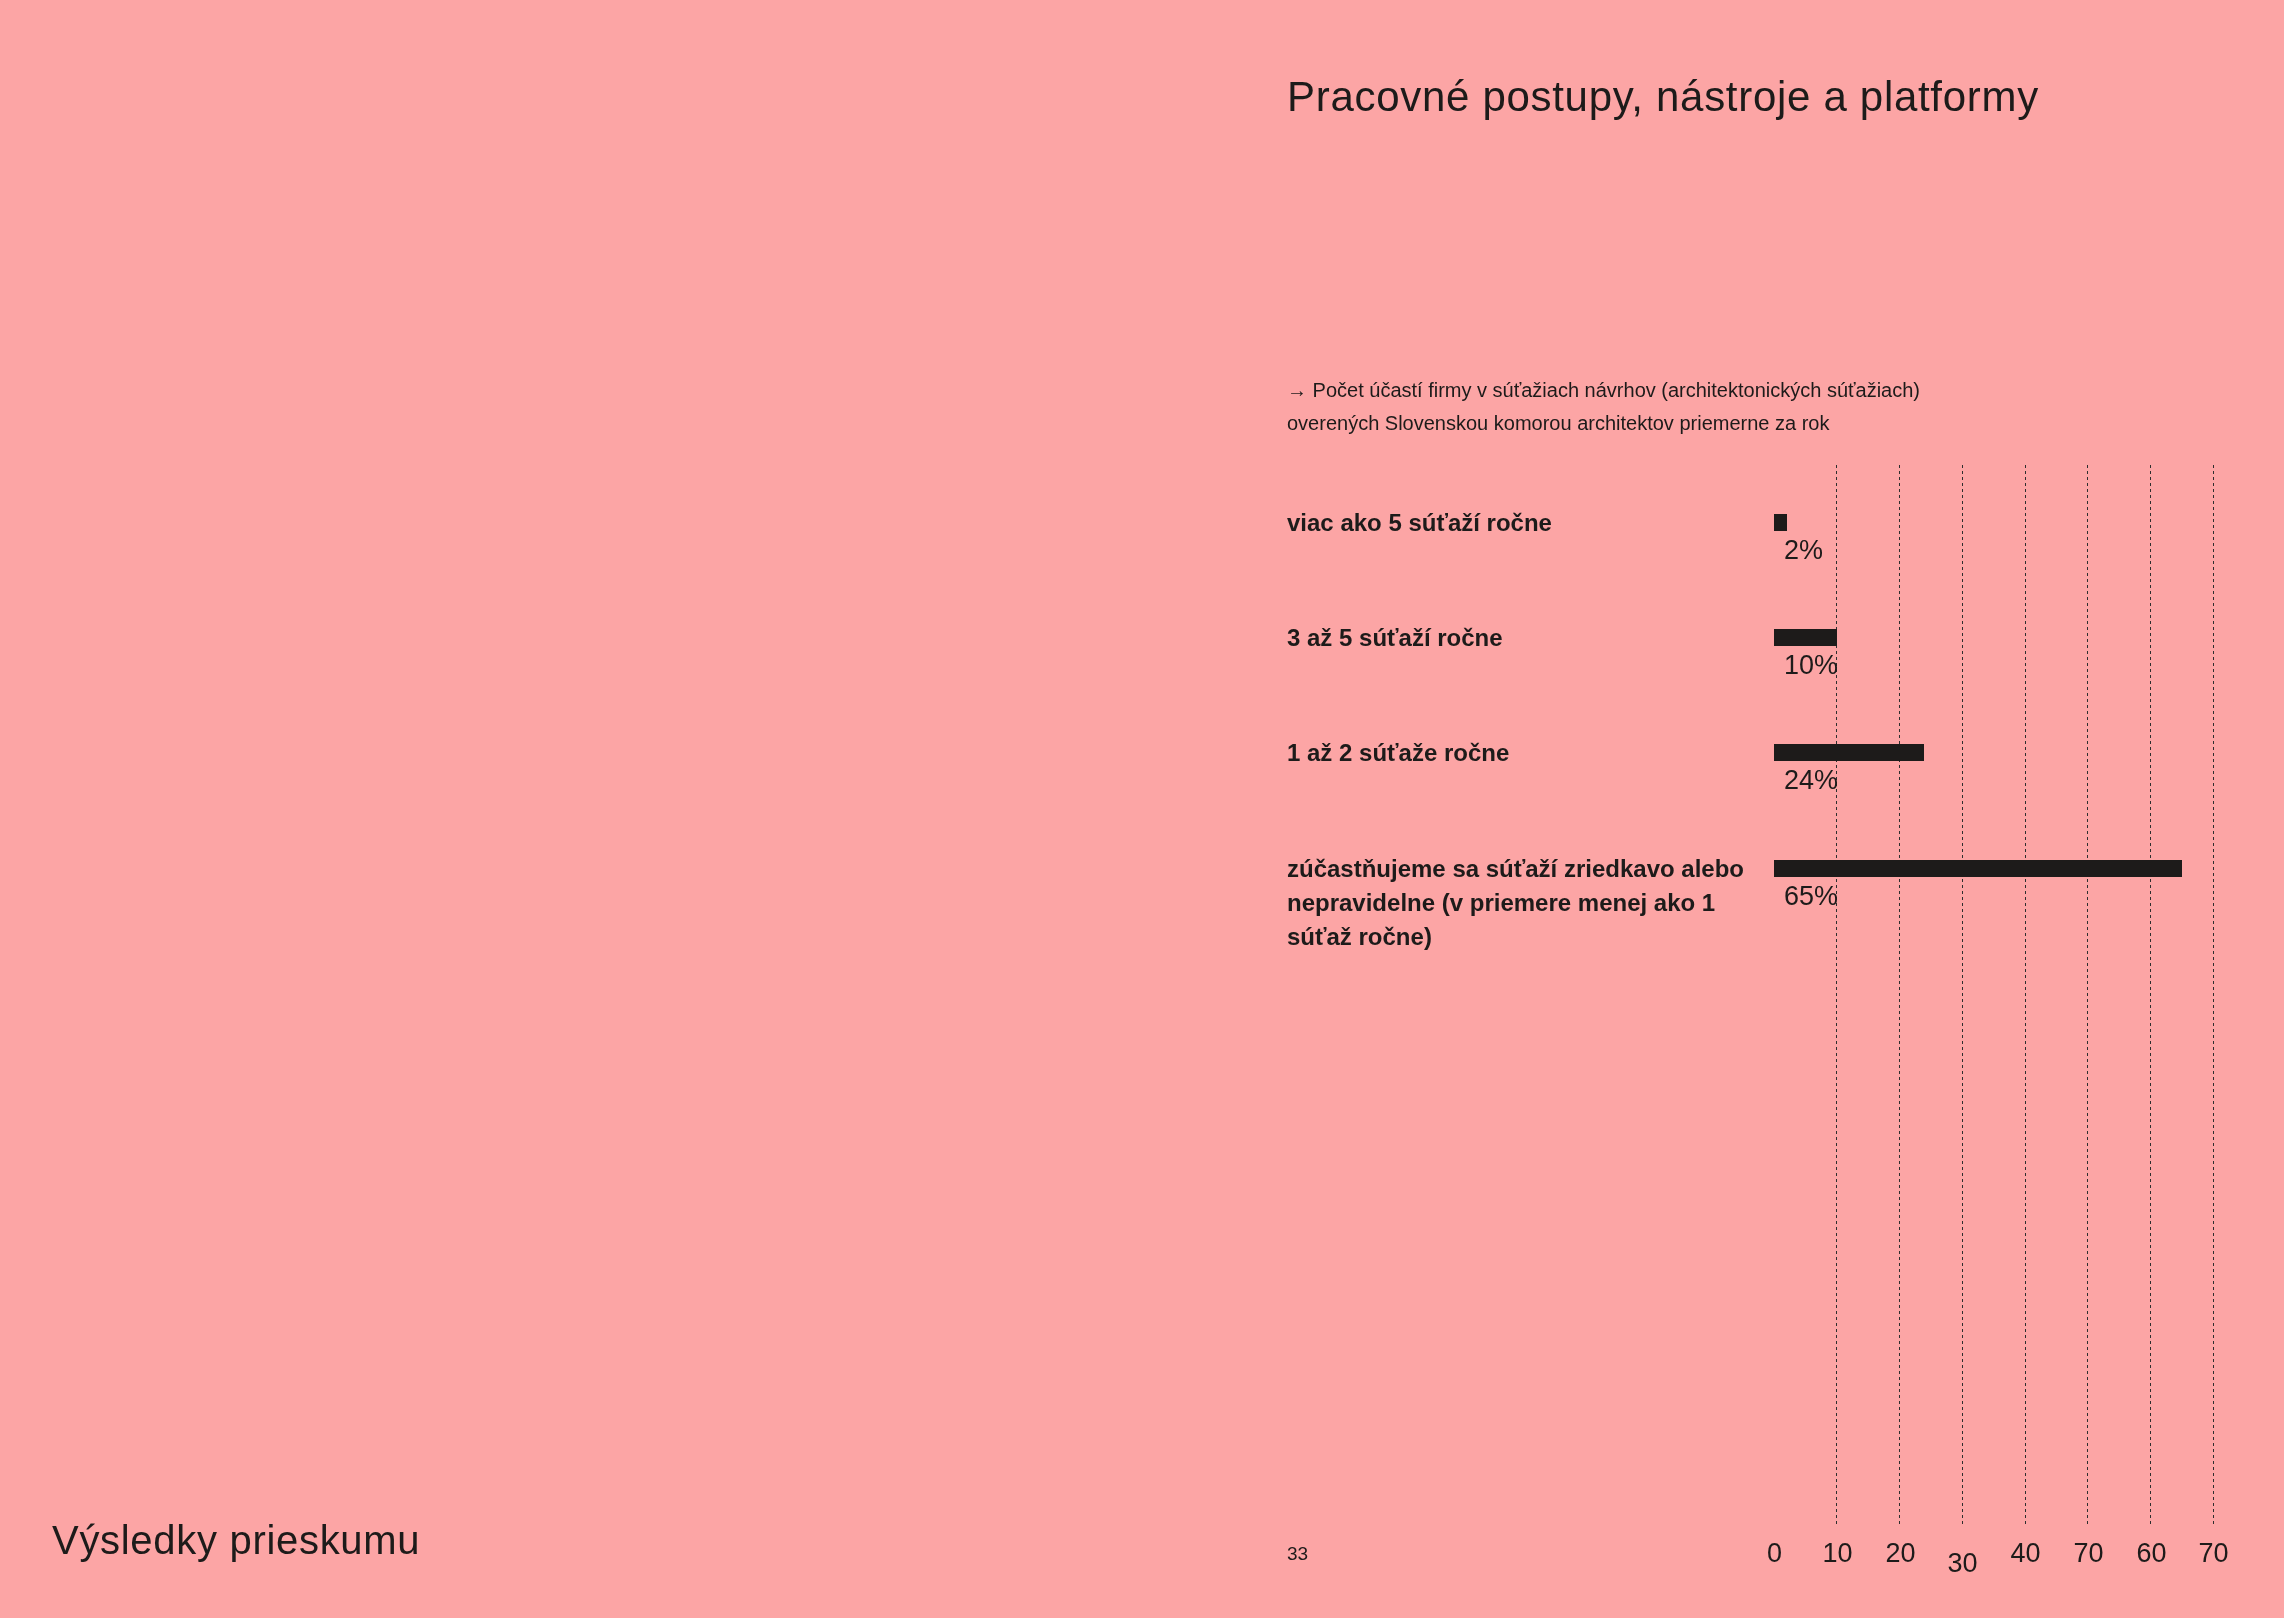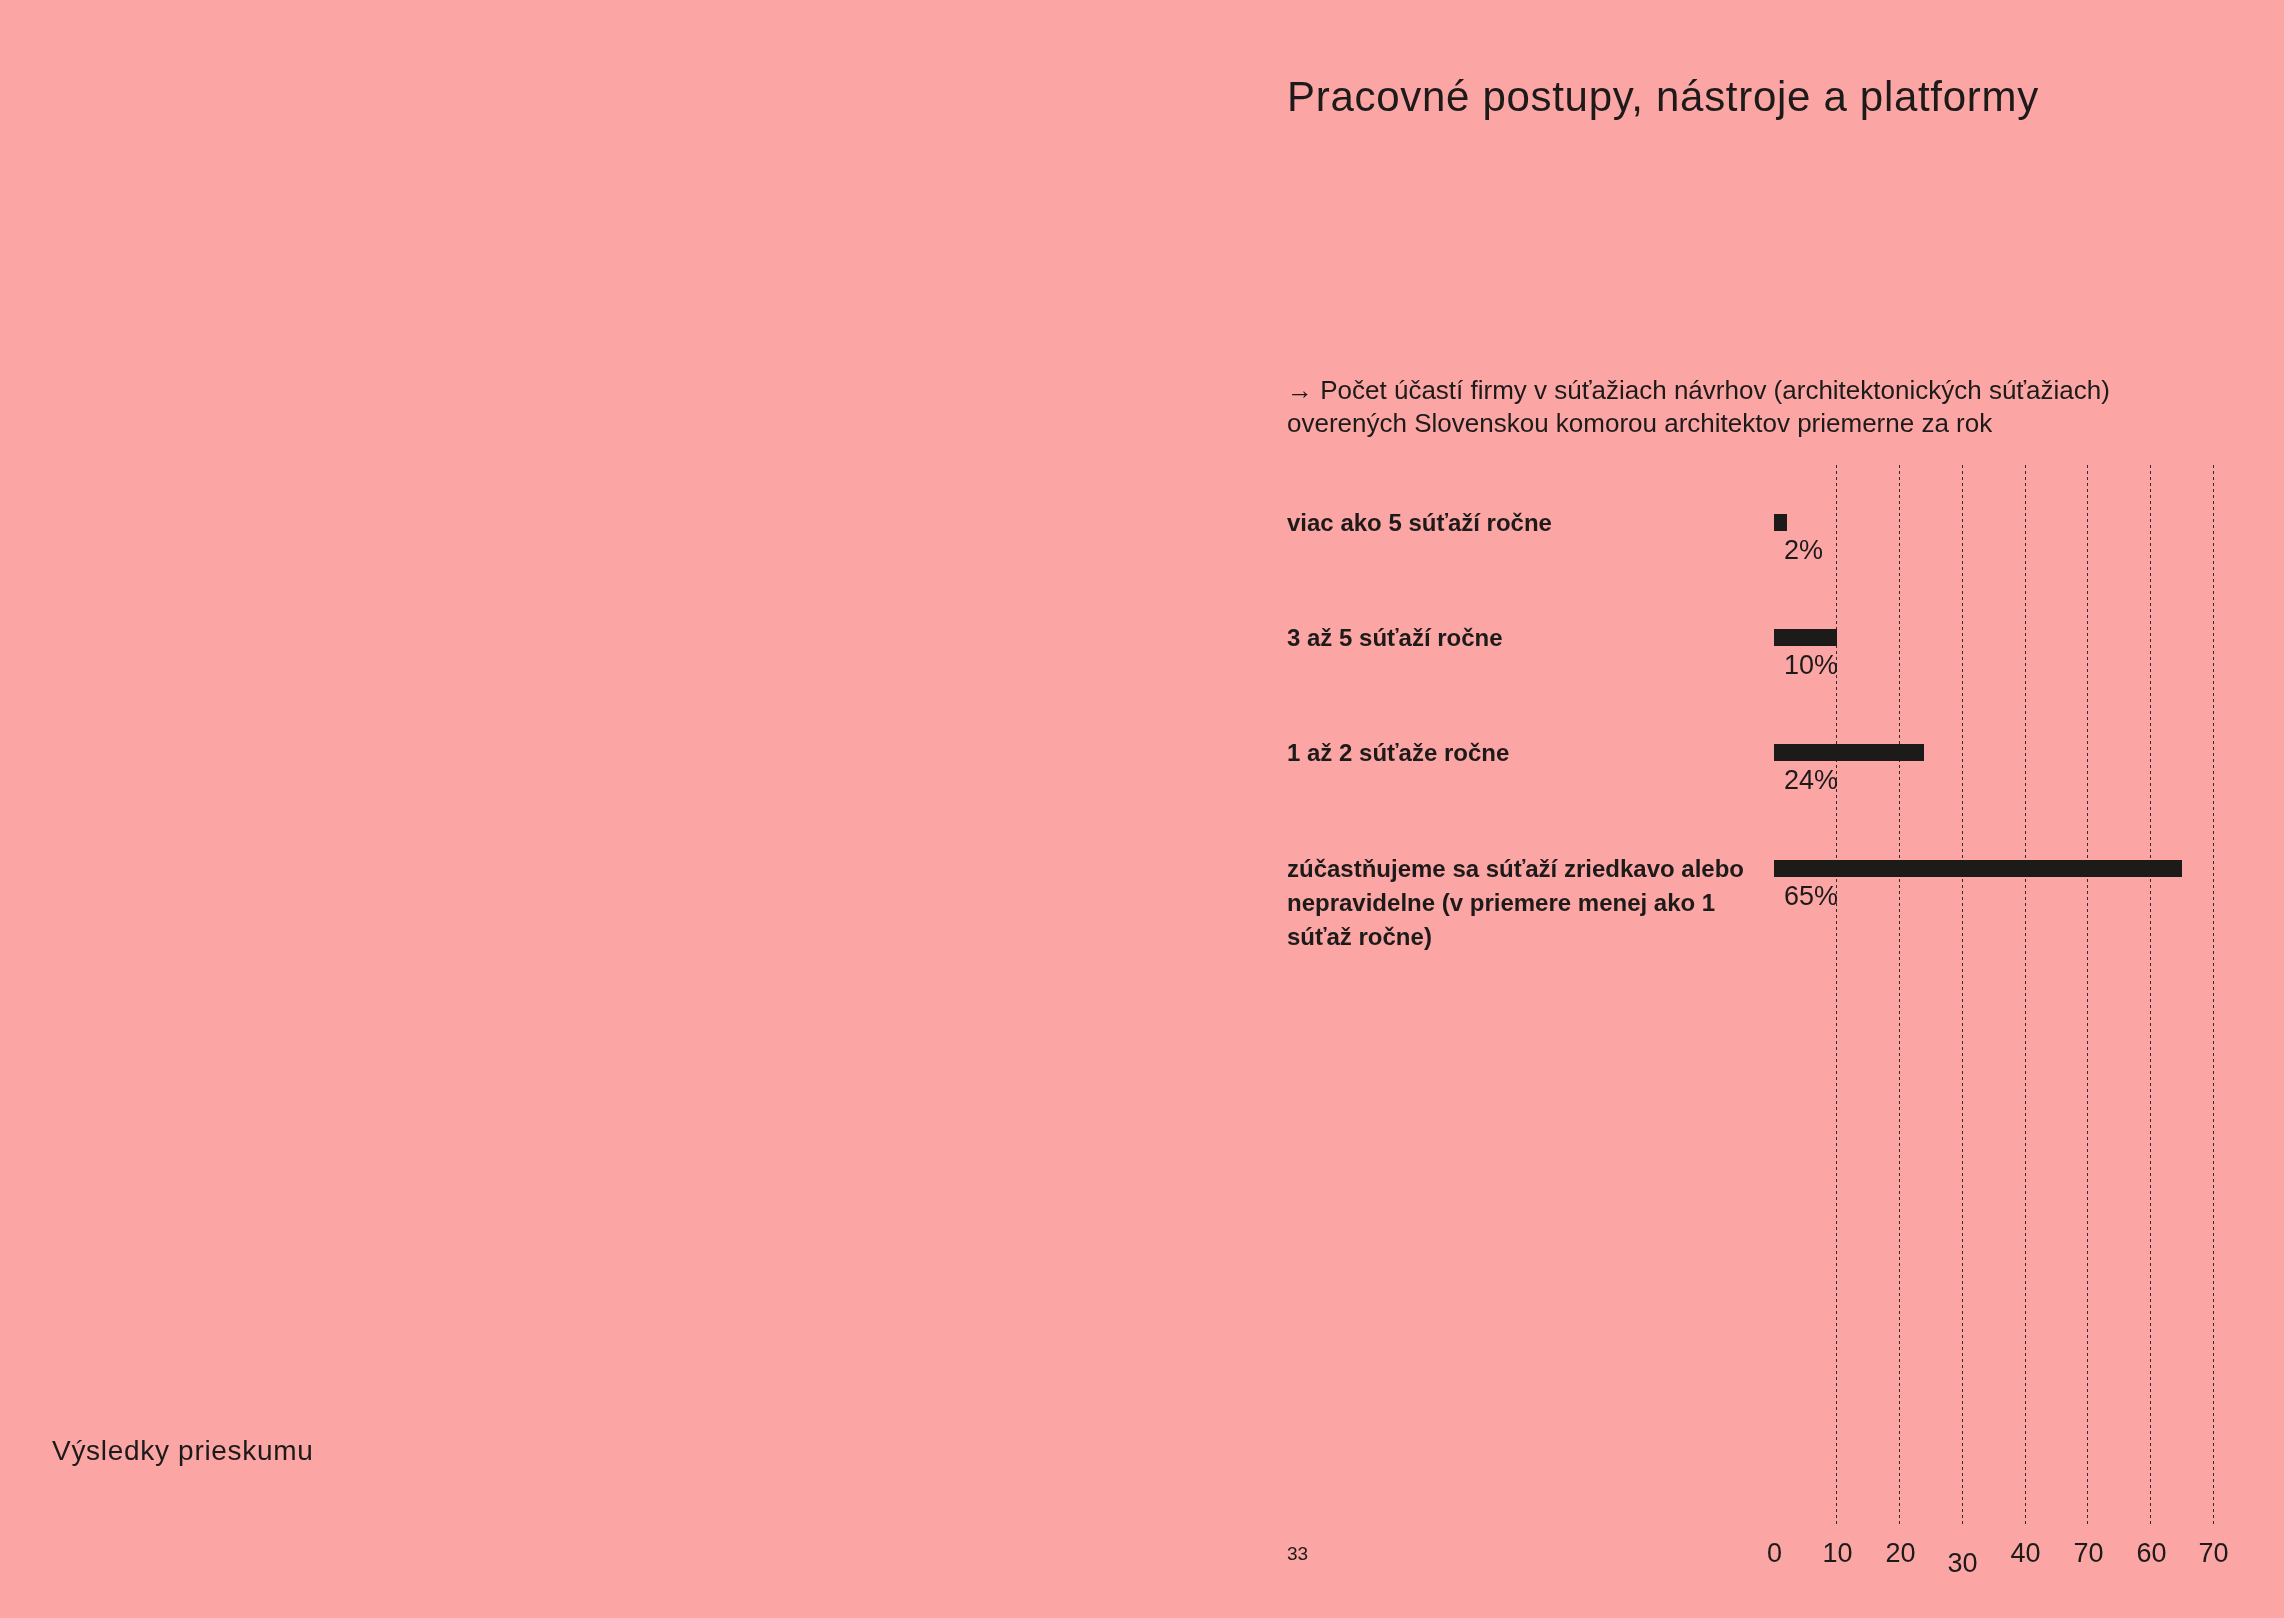--- a/index.html
+++ b/index.html
@@ -17,21 +17,21 @@
     left:1287px; top:48px;
     font-size:42px; line-height:1;
     letter-spacing:0.7px;
     font-weight:400;
     white-space:nowrap;
   }
   .chart-note{
     position:absolute;
     left:1287px; top:374px;
     width:923px;
-    font-size:26px; line-height:33px;
+    font-size:20px; line-height:33px;
     white-space:pre-line;
   }
   .chart-grid{
     position:absolute;
     left:1774px; top:465px;
     width:439px; height:1062px;
   }
   .gridline{
     position:absolute;
     top:0; bottom:0;
@@ -75,22 +75,22 @@
   .xtick{
     position:absolute;
     top:0;
     width:63px;
     margin-left:-31px;
     text-align:center;
     font-size:27px; line-height:27px;
   }
   .footer-title{
     position:absolute;
-    left:52px; top:1437px;
-    font-size:28px; line-height:1;
+    left:52px; top:1520px;
+    font-size:40px; line-height:1;
     letter-spacing:0.7px;
     font-weight:400;
     white-space:nowrap;
   }
   .page-number{
     position:absolute;
     left:1287px; top:1540px;
     font-size:19px; line-height:27px;
   }
 </style>

